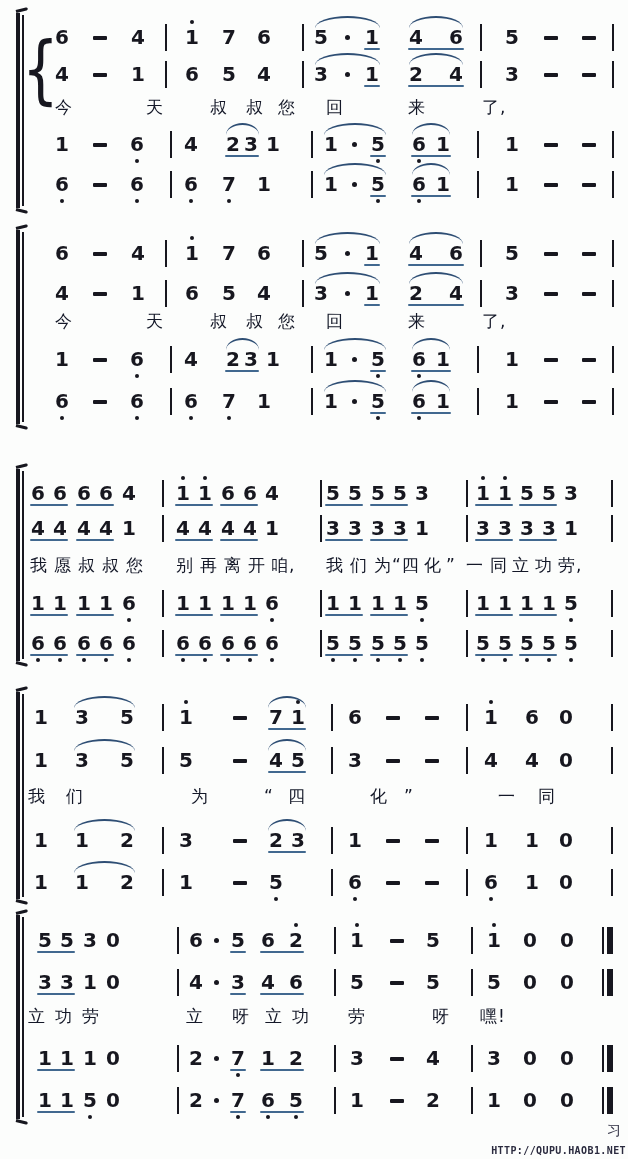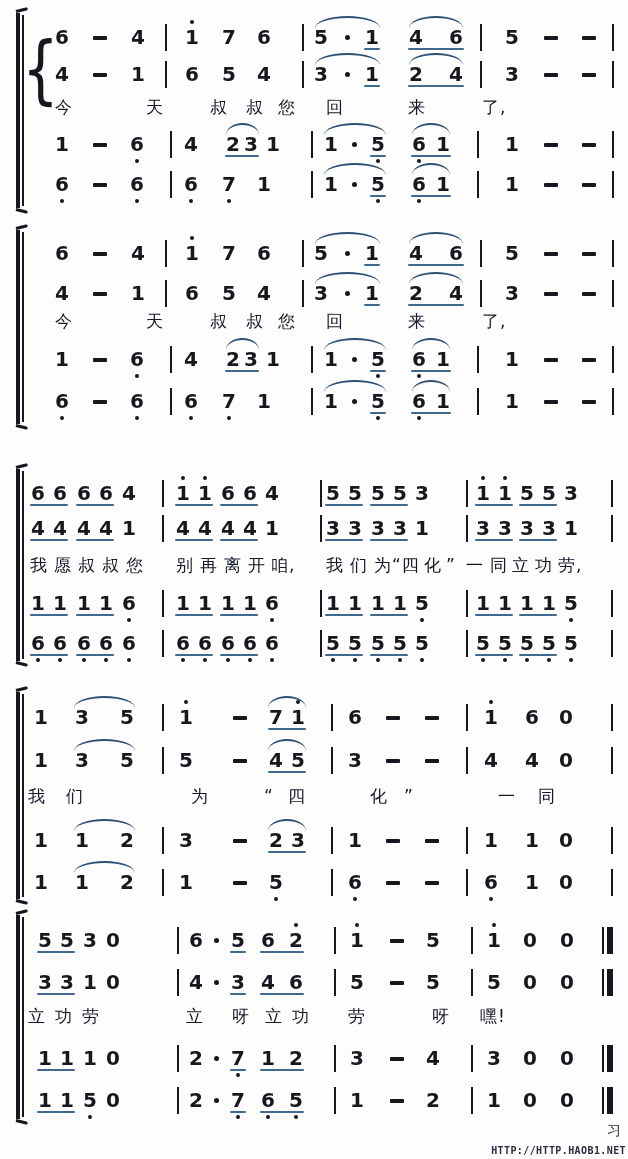--- a/index.html
+++ b/index.html
@@ -48,21 +48,21 @@
   }
   .watermark {
     position:absolute; left:607px; top:1122px; font-size:14px; color:var(--url,#2b2b3f);
   }
 </style>
 </head>
 <body>
 
 <div id="stage">
   <div class="watermark">习</div>
-  <div class="url">HTTP://HTTP.HAOB1.NET</div>
+  <div class="url">HTTP://QUPU.HAOB1.NET</div>
 <div class="brk-thick" style="left: 16px; top: 13px; height: 195px;"></div>
     <div class="brk-thin" style="left: 22px; top: 15px; height: 191px;"></div>
     <div class="brk-hook" style="left: 16px; top: 10px; transform: rotate(-14deg);"></div>
     <div class="brk-hook" style="left: 16px; top: 208px; transform: rotate(14deg);"></div>
     <div class="brace" style="left: 22px; top: 30px;">{</div>
     <div class="note" style="left: 62px; top: 27px;">6</div>
     <div class="dash" style="left: 100px; top: 36px;"></div>
     <div class="note" style="left: 138px; top: 27px;">4</div>
     <div class="bar" style="left: 165px; top: 24px;"></div>
     <div class="note" style="left: 192px; top: 27px;">1</div>

